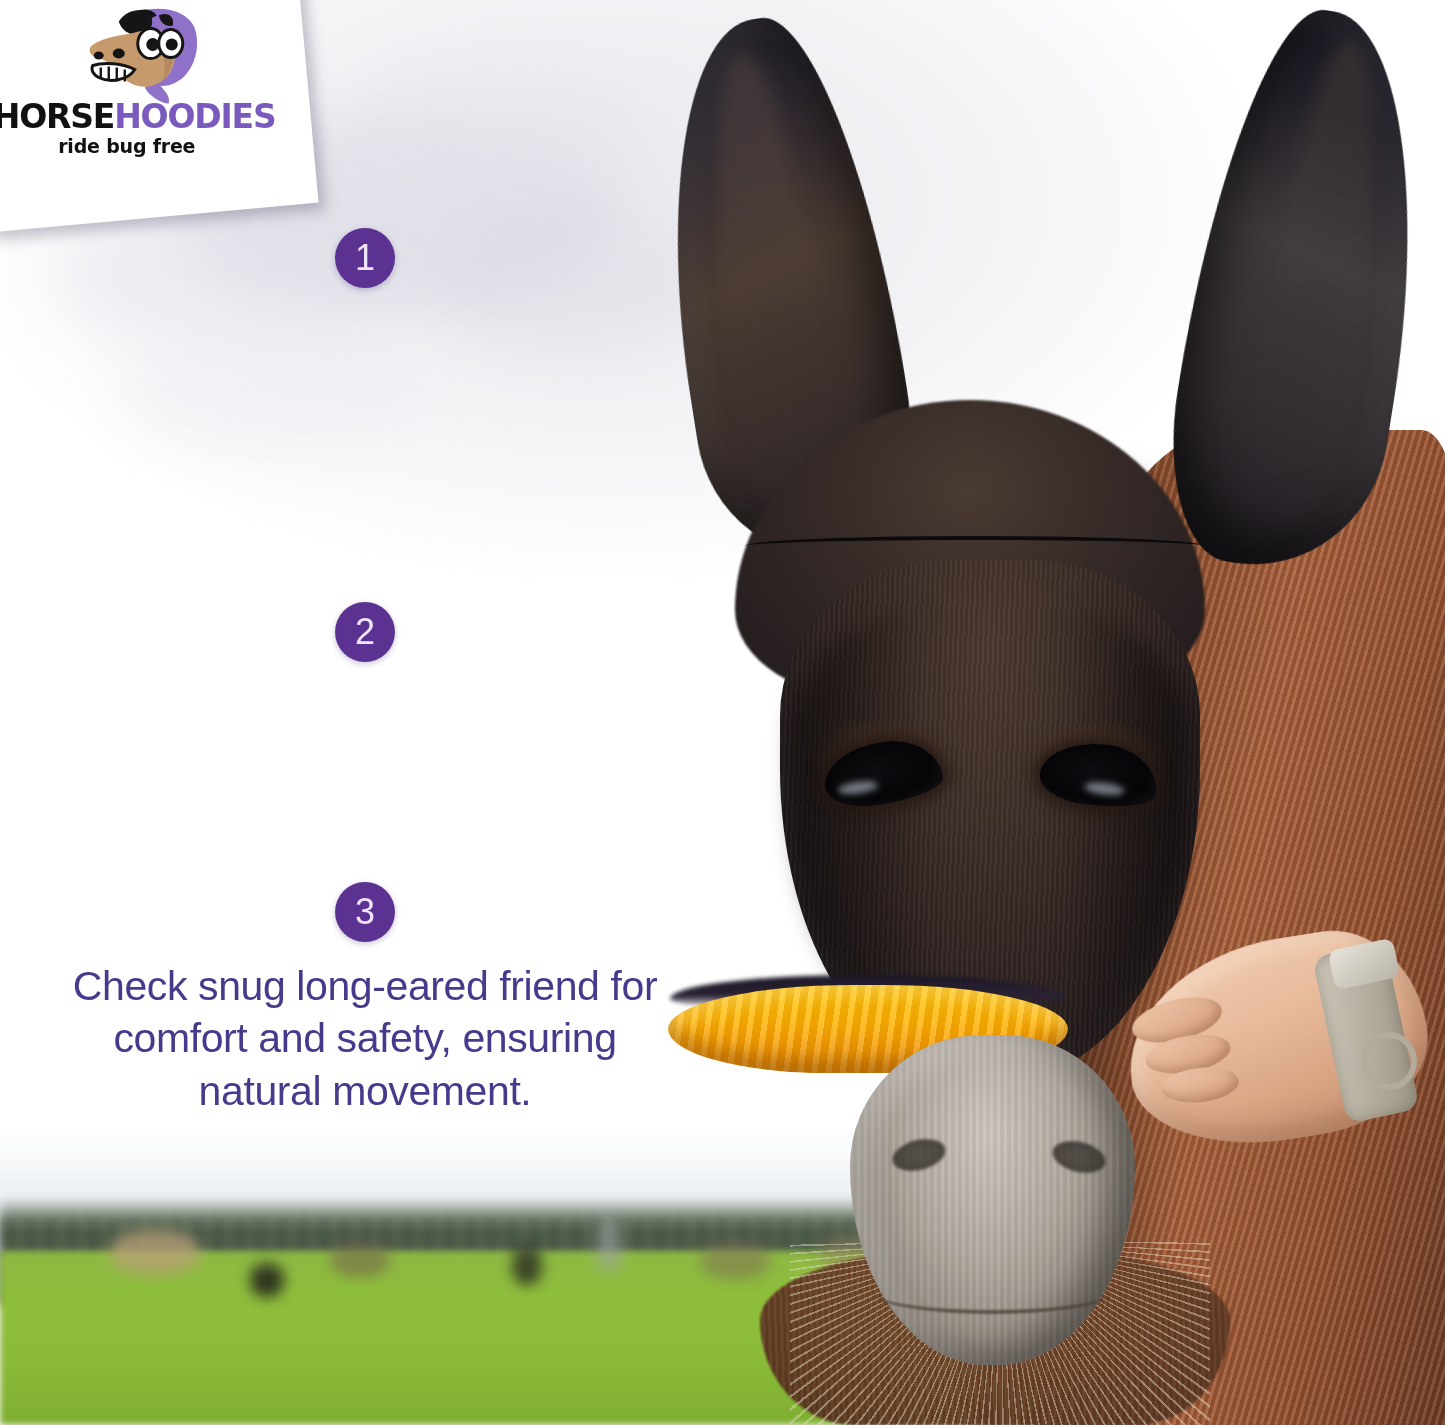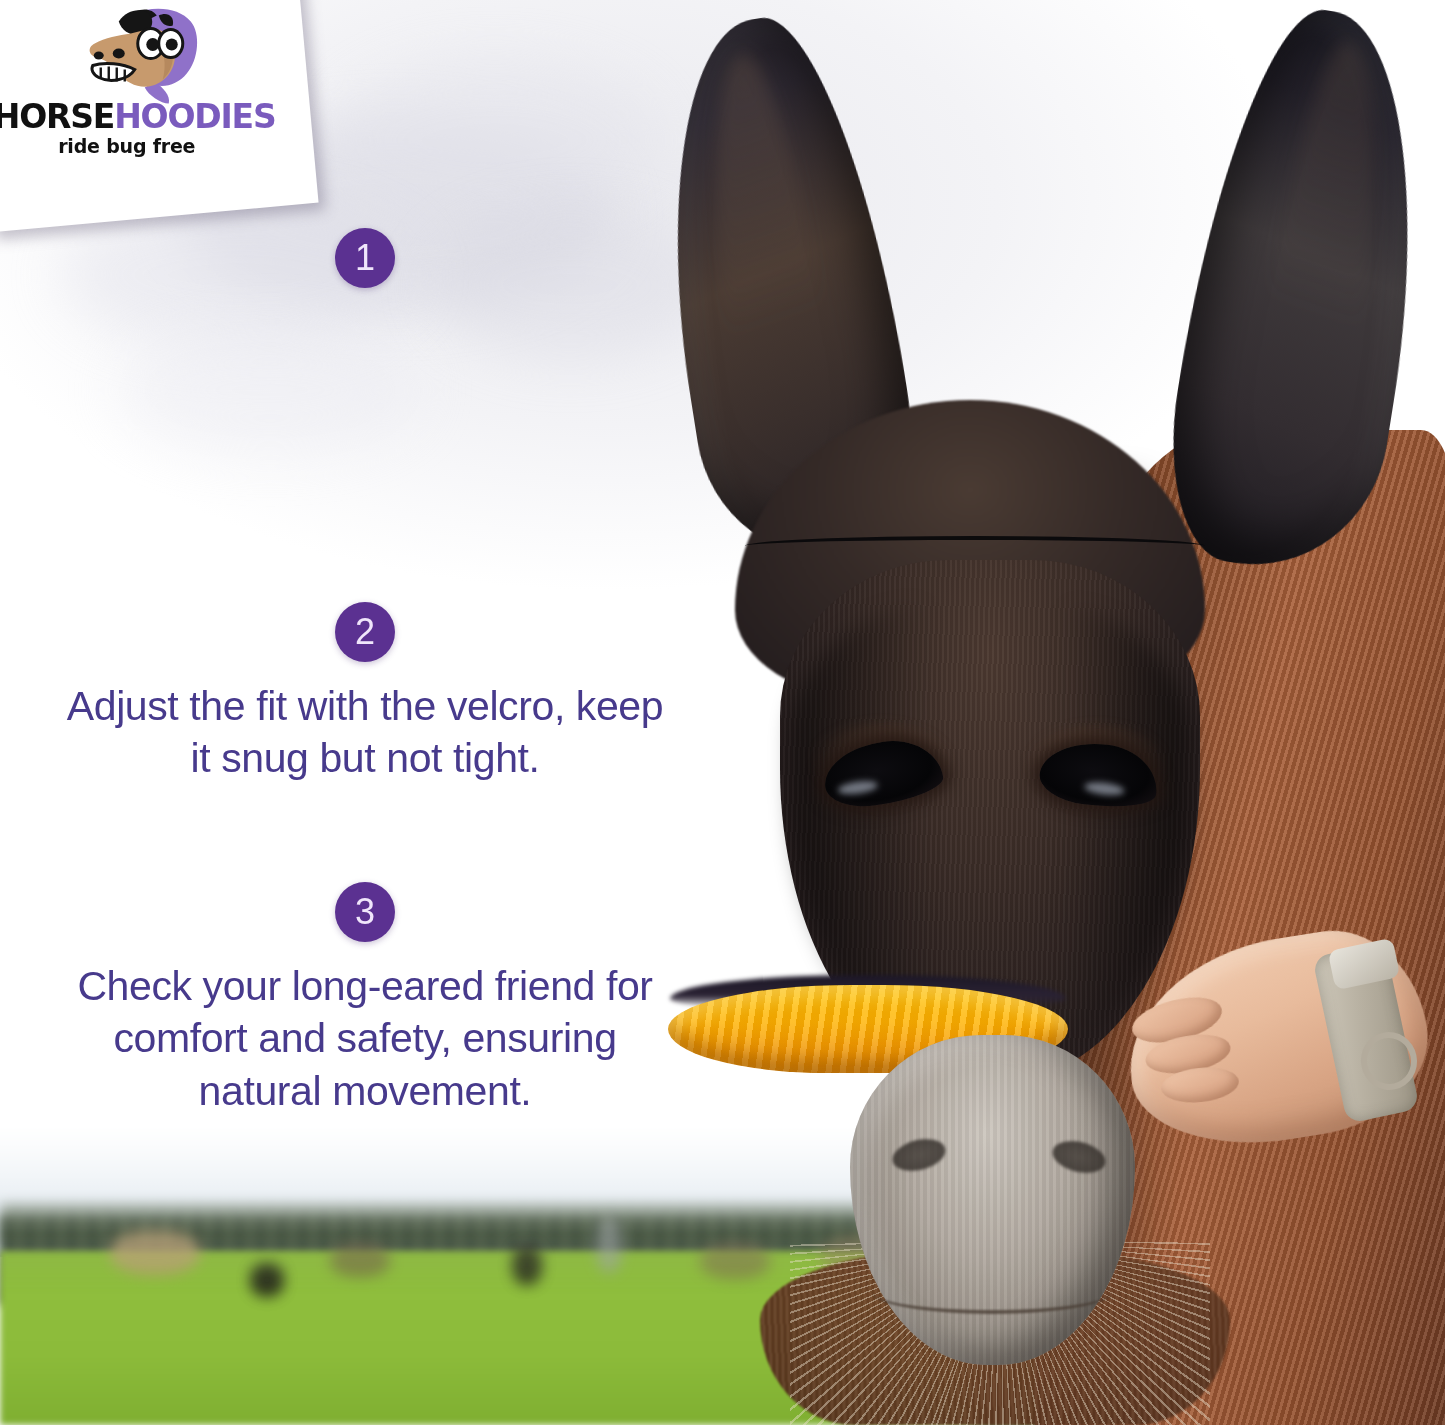--- a/index.html
+++ b/index.html
@@ -373,22 +373,21 @@
   </div>
 
   <div class="steps">
 
     <div class="step" id="step1">
       <div class="badge">1</div>
     </div>
 
     <div class="step" id="step2">
       <div class="badge">2</div>
-      <div class="step-text">Adjust the fit with the velcro, keep it snug but not tight.</div>
     </div>
 
     <div class="step" id="step3">
       <div class="badge">3</div>
-      <div class="step-text">Check your long-eared friend for comfort and safety, ensuring natural movement.</div>
+      <div class="step-text">Check snug long-eared friend for comfort and safety, ensuring natural movement.</div>
     </div>
 
   </div>
 </div>
 
 </body></html>

